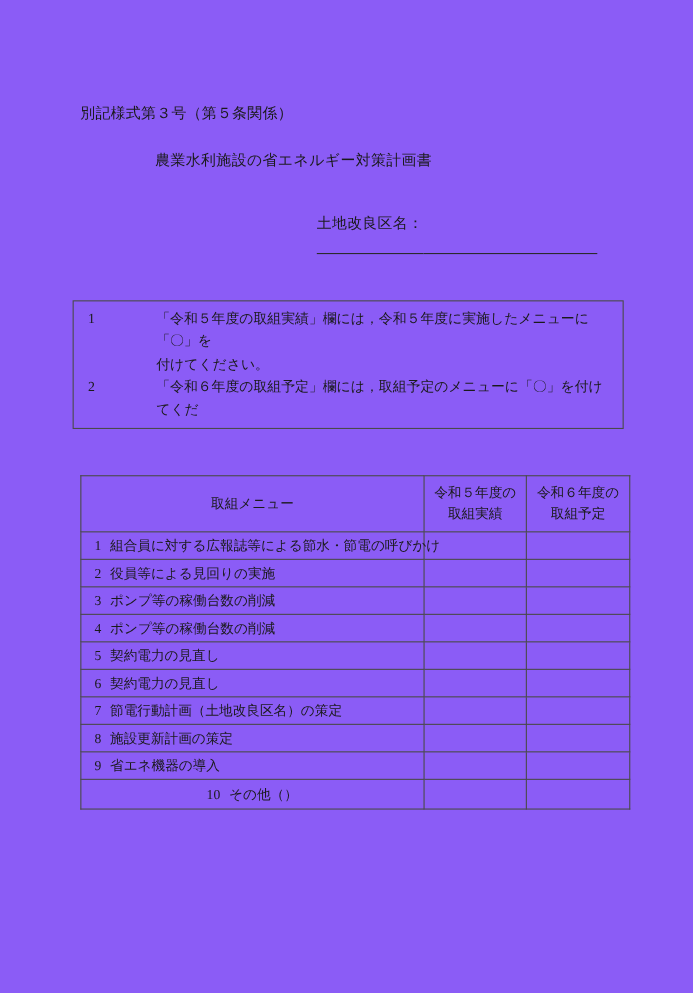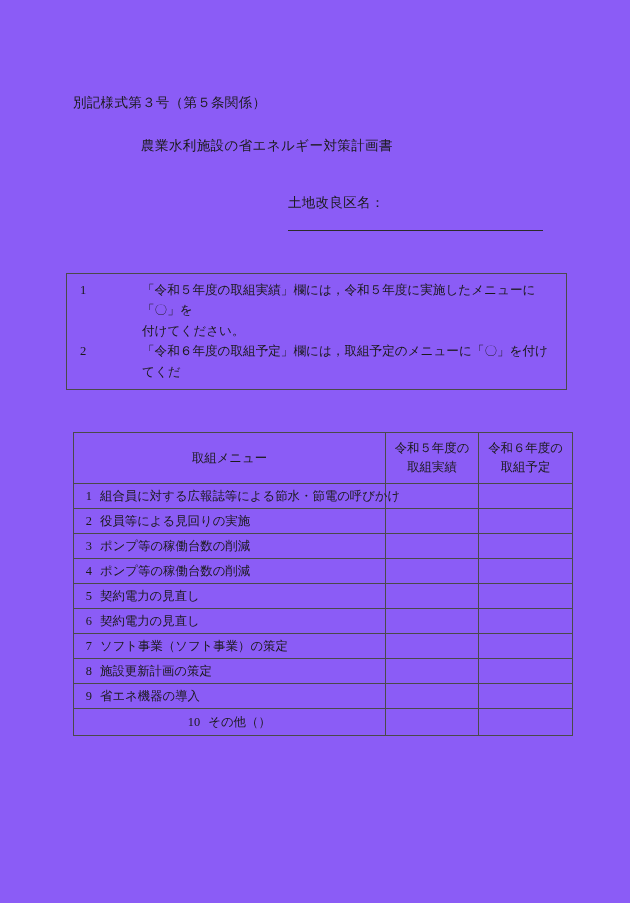--- a/index.html
+++ b/index.html
@@ -228,21 +228,21 @@
         <td class="cell-menu"><span class="row-num">5</span><span>契約電力の見直し</span></td>
         <td class="cell-check"></td>
         <td class="cell-check"></td>
       </tr>
       <tr>
         <td class="cell-menu"><span class="row-num">6</span><span>契約電力の見直し</span></td>
         <td class="cell-check"></td>
         <td class="cell-check"></td>
       </tr>
       <tr>
-        <td class="cell-menu"><span class="row-num">7</span><span>ソフト事業（ソフト事業）の策定</span></td>
+        <td class="cell-menu"><span class="row-num">7</span><span>節電行動計画（土地改良区名）の策定</span></td>
         <td class="cell-check"></td>
         <td class="cell-check"></td>
       </tr>
       <tr>
         <td class="cell-menu"><span class="row-num">8</span><span>施設更新計画の策定</span></td>
         <td class="cell-check"></td>
         <td class="cell-check"></td>
       </tr>
       <tr>
         <td class="cell-menu"><span class="row-num">9</span><span>省エネ機器の導入</span></td>

